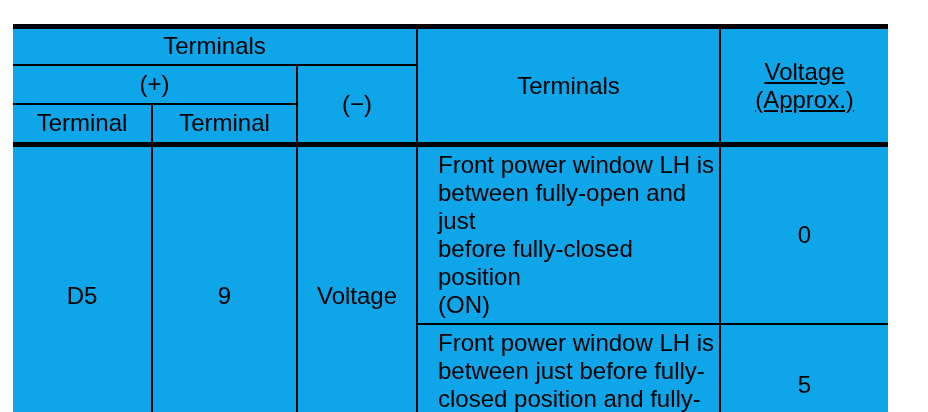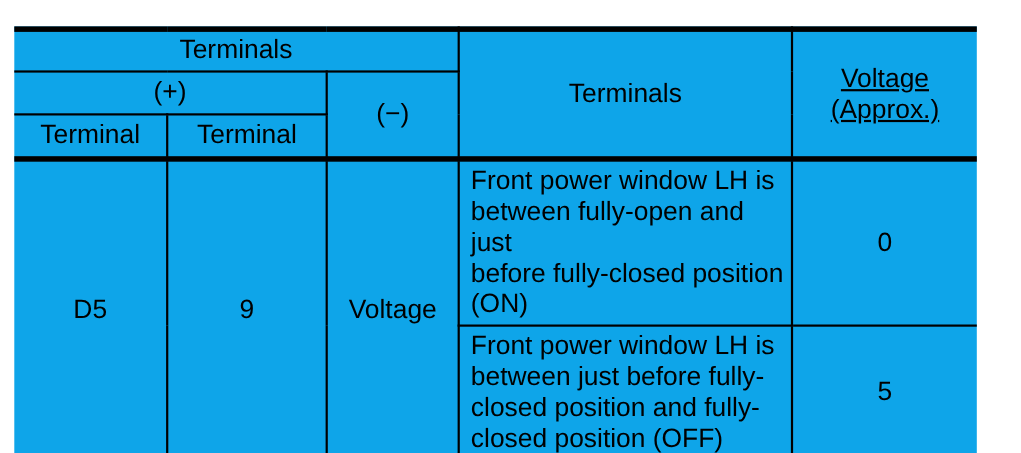--- a/index.html
+++ b/index.html
@@ -56,21 +56,21 @@
   tr.row-body-1      { height: 125px; }
   tr.row-body-2      { height: 121px; }
 
   .multiline {
     white-space: pre-line;
     text-decoration: underline;
   }
 
   td.condition-cell {
     text-align: left;
-    padding: 4px 4px 4px 10px;
+    padding: 4px 4px 4px 20px;
     white-space: pre-line;
     line-height: 28px;
   }
 </style>
 </head>
 <body>
 
 <div class="page">
   <table class="spec-table">
     <colgroup>

